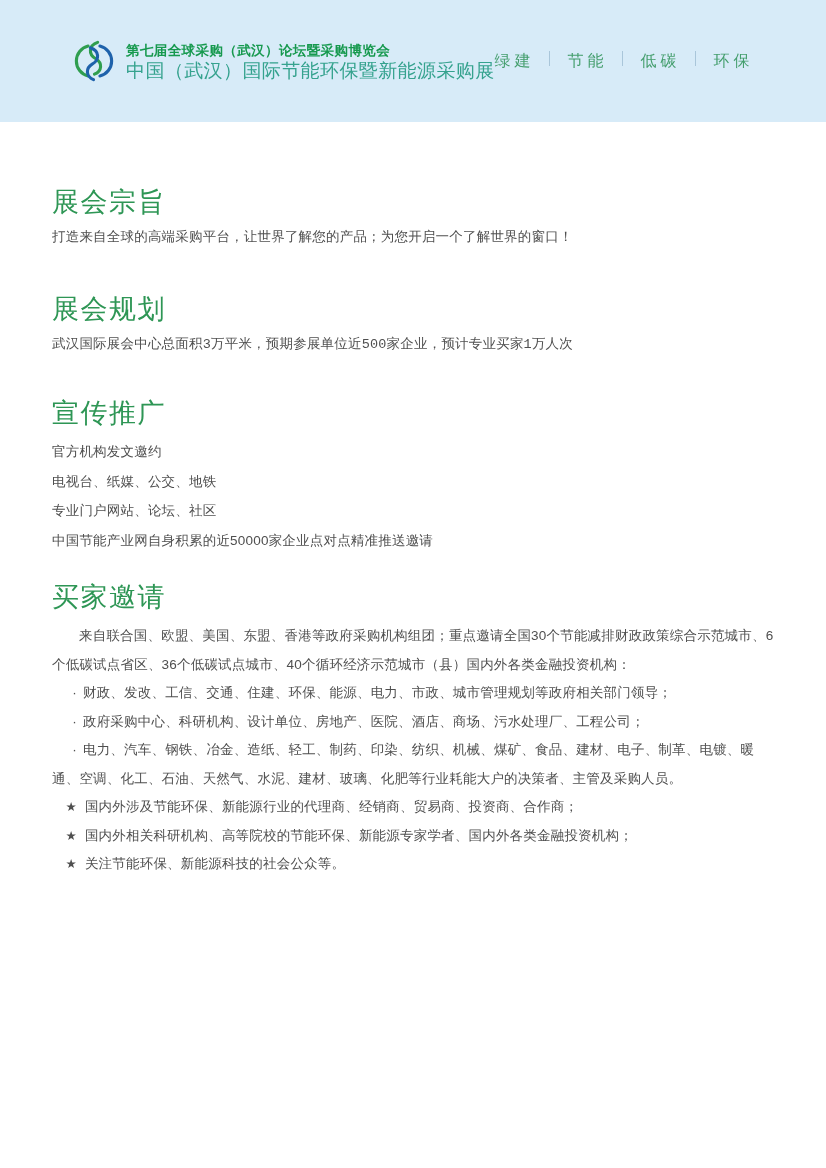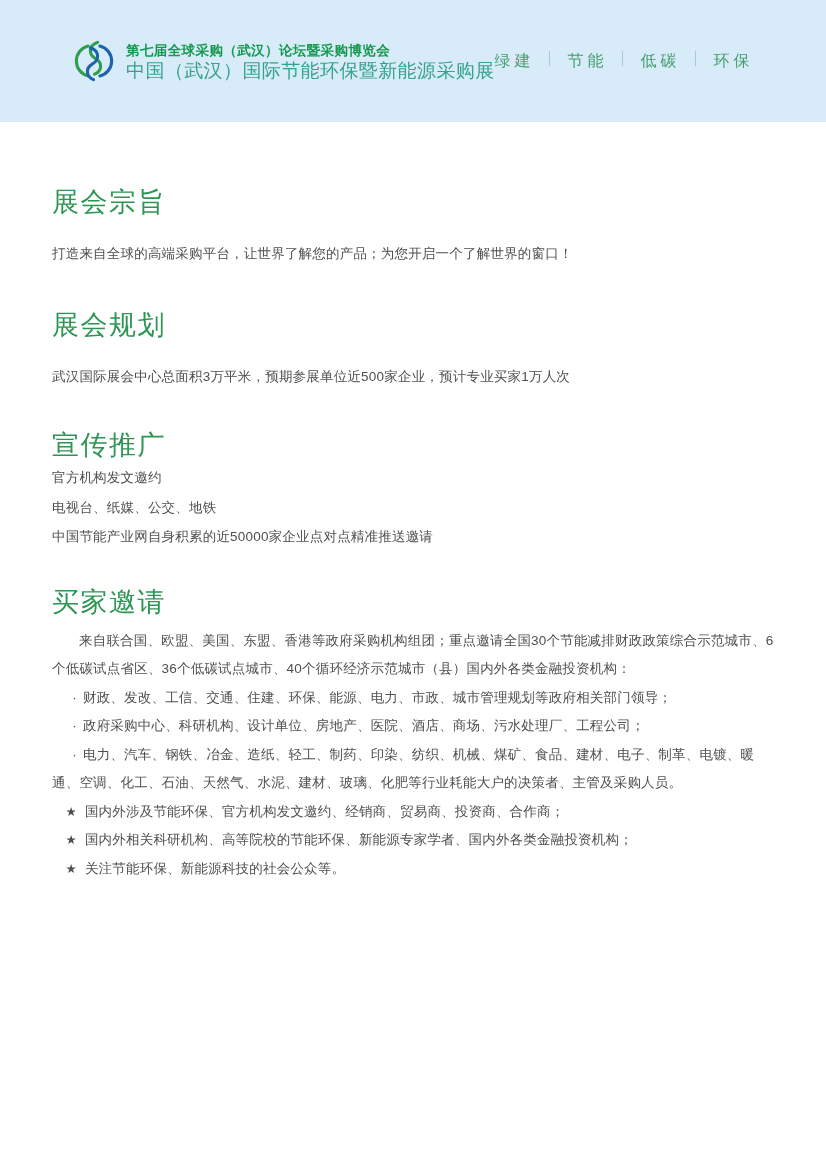--- a/index.html
+++ b/index.html
@@ -35,27 +35,27 @@
   
   .main { padding:0 52px; box-sizing:border-box; }
   .sec-heading {
     color:#2e9655; font-size:27px; font-weight:300;
     letter-spacing:1.5px; line-height:36px; margin:0;
   }
   .sec { margin:0; }
   .sec-1 { margin-top:62px; }
   .sec-2 { margin-top:38px; }
   .sec-3 { margin-top:36px; }
-  .sec-4 { margin-top:32px; }
+  .sec-4 { margin-top:24px; }
   .body-p {
     color:#4f4f4f; font-size:13.5px; line-height:28.5px;
     margin:0; letter-spacing:0.2px;
   }
-  .lead { margin-top:20px; }
-  .promo-list { }
+  .lead { margin-top:4px;font-family:Liberation Mono, monospace; }
+  .promo-list { margin-top:6px; }
   .promo-line { line-height:29.5px; }
   .intro { margin-top:7px; text-indent:2em; }
   .item-dot { text-indent:1.5em; }
   .item-star { text-indent:1em; }
   .marker { color:#4f4f4f; }
   .marker-dot { margin-right:6px; }
   .marker-star { margin-right:8px; font-size:12.5px; }
   
   .footer {
     position:absolute; top:1069px; left:0; right:0;
@@ -103,33 +103,34 @@
     <section class="sec sec-2">
       <h2 class="sec-heading">展会规划</h2>
       <p class="body-p lead">武汉国际展会中心总面积3万平米，预期参展单位近500家企业，预计专业买家1万人次</p>
     </section>
 
     <section class="sec sec-3">
       <h2 class="sec-heading">宣传推广</h2>
       <div class="promo-list">
         <p class="body-p promo-line">官方机构发文邀约</p>
         <p class="body-p promo-line">电视台、纸媒、公交、地铁</p>
+        <p class="body-p promo-line">专业门户网站、论坛、社区</p>
         <p class="body-p promo-line">中国节能产业网自身积累的近50000家企业点对点精准推送邀请</p>
       </div>
     </section>
 
     <section class="sec sec-4">
       <h2 class="sec-heading">买家邀请</h2>
       <p class="body-p intro">来自联合国、欧盟、美国、东盟、香港等政府采购机构组团；重点邀请全国30个节能减排财政政策综合示范城市、6个低碳试点省区、36个低碳试点城市、40个循环经济示范城市（县）国内外各类金融投资机构：</p>
 
       <p class="body-p item-dot"><span class="marker marker-dot">·</span><span>财政、发改、工信、交通、住建、环保、能源、电力、市政、城市管理规划等政府相关部门领导；</span></p>
       <p class="body-p item-dot"><span class="marker marker-dot">·</span><span>政府采购中心、科研机构、设计单位、房地产、医院、酒店、商场、污水处理厂、工程公司；</span></p>
       <p class="body-p item-dot"><span class="marker marker-dot">·</span><span>电力、汽车、钢铁、冶金、造纸、轻工、制药、印染、纺织、机械、煤矿、食品、建材、电子、制革、电镀、暖通、空调、化工、石油、天然气、水泥、建材、玻璃、化肥等行业耗能大户的决策者、主管及采购人员。</span></p>
 
-      <p class="body-p item-star"><span class="marker marker-star">★</span><span>国内外涉及节能环保、官方机构发文邀约、经销商、贸易商、投资商、合作商；</span></p>
+      <p class="body-p item-star"><span class="marker marker-star">★</span><span>国内外涉及节能环保、新能源行业的代理商、经销商、贸易商、投资商、合作商；</span></p>
       <p class="body-p item-star"><span class="marker marker-star">★</span><span>国内外相关科研机构、高等院校的节能环保、新能源专家学者、国内外各类金融投资机构；</span></p>
       <p class="body-p item-star"><span class="marker marker-star">★</span><span>关注节能环保、新能源科技的社会公众等。</span></p>
     </section>
 
   </div>
 
   <div class="footer">
     <span class="dash">—</span><span class="num">5</span><span class="dash">—</span>
   </div>
 

